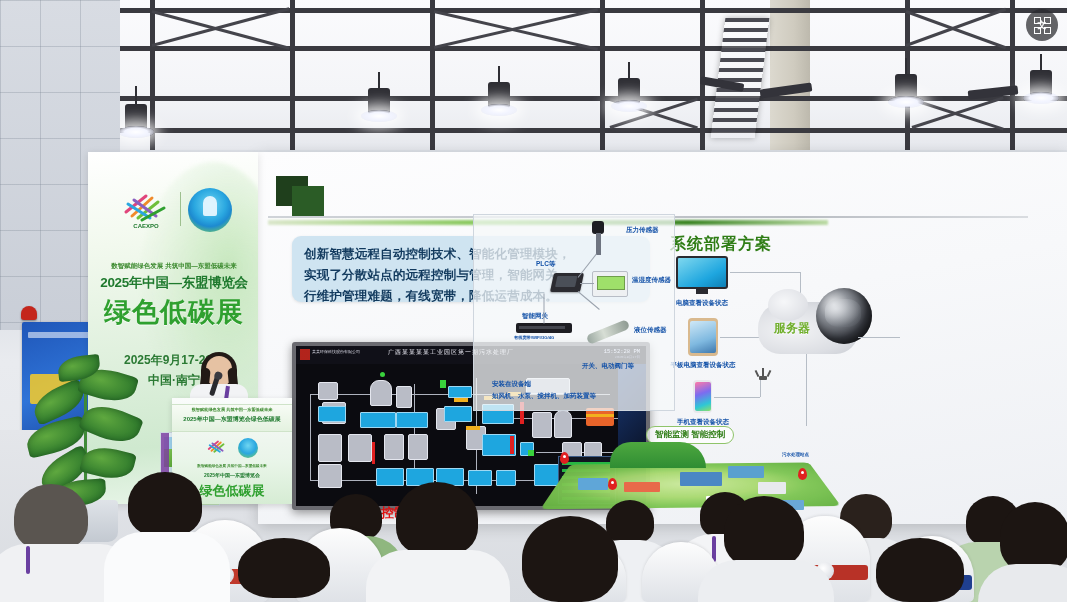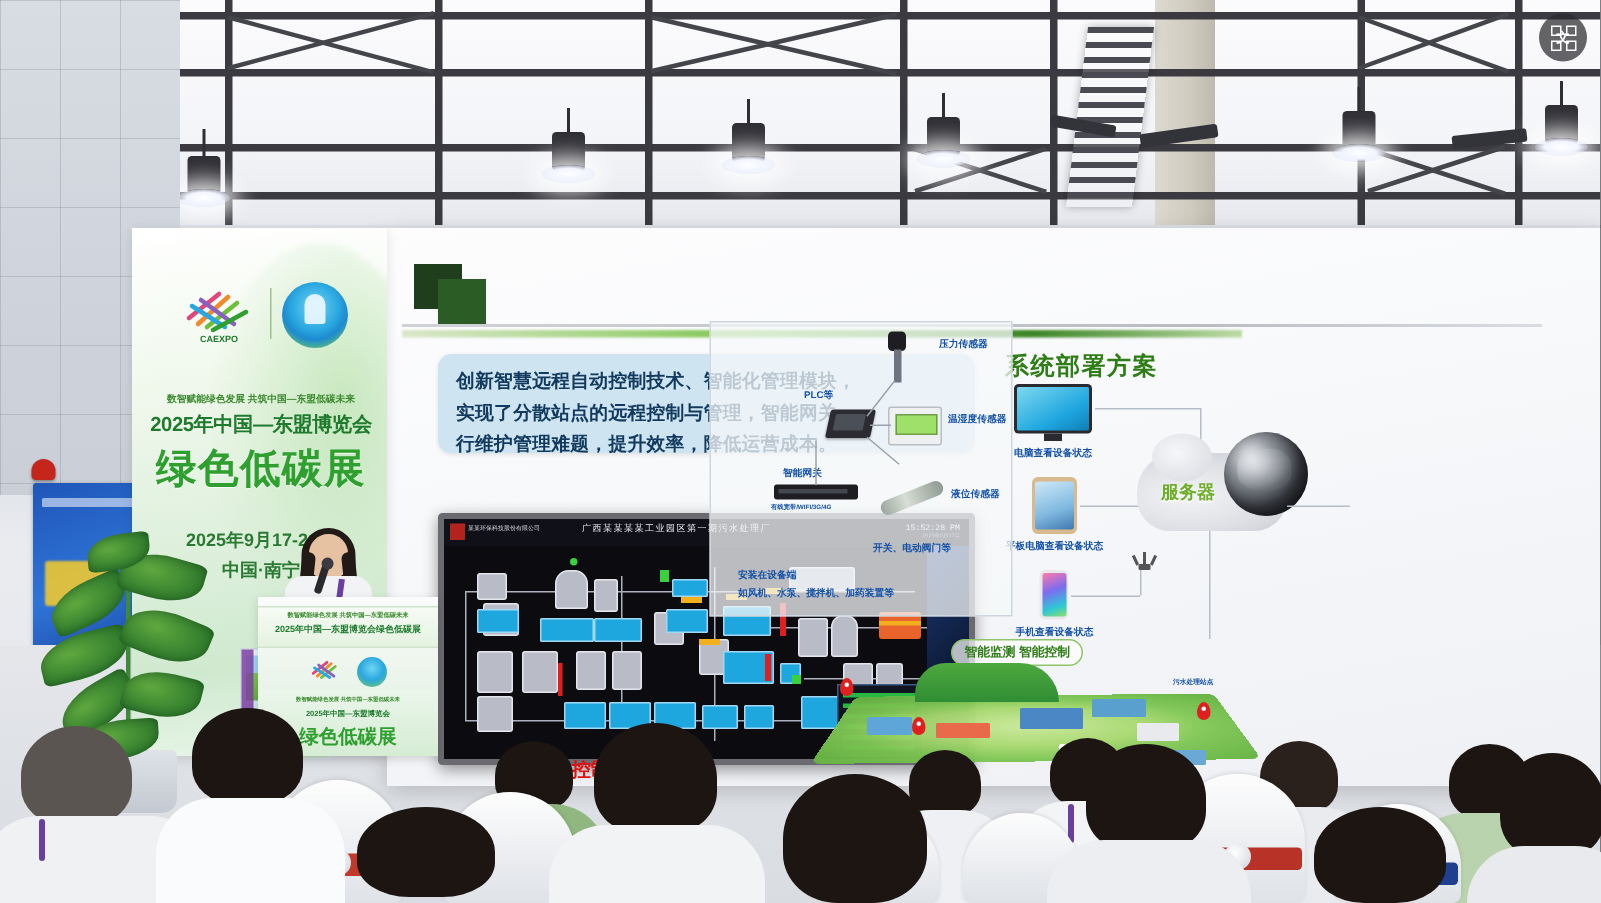--- a/index.html
+++ b/index.html
@@ -131,21 +131,21 @@
   .sensor-t i{position:absolute;left:4px;top:4px;width:26px;height:12px;background:#9fe06a;border:1px solid #6f9e4a;}
   .sensor-l{position:absolute;left:112px;top:112px;width:44px;height:10px;
      background:linear-gradient(90deg,#9aa7a0,#d7ded5 40%,#8e9a92);border-radius:5px;transform:rotate(-22deg);}
   .d-label{position:absolute;font-size:6.5px;color:#1452a8;font-weight:bold;line-height:9px;}
   .sub-label{position:absolute;font-size:4.2px;color:#1452a8;font-weight:bold;white-space:nowrap;}
   .line{position:absolute;background:#b6bdc6;}
   .line.h{height:1px;}
   .line.v{width:1px;}
   .dline{position:absolute;height:1px;background:#9aa2ad;transform-origin:left center;}
 
-  .chip-label{position:absolute;left:376px;top:274px;font-size:8.5px;color:#2f7d16;font-weight:bold;
+  .chip-label{position:absolute;left:388px;top:274px;font-size:8.5px;color:#2f7d16;font-weight:bold;
      border:1px solid #8fc46a;border-radius:10px;padding:2px 8px;background:rgba(255,255,255,.7);white-space:nowrap;}
   .map-iso{position:absolute;left:300px;top:292px;width:266px;height:78px;
      background:radial-gradient(ellipse at 48% 52%,#c9e89a 0%,#a8d96f 38%,#7cc551 62%,#5fae3d 100%);
      transform:perspective(280px) rotateX(56deg) rotateZ(-1deg);border-radius:6px;opacity:.96;}
   .hill{position:absolute;left:352px;top:290px;width:96px;height:26px;border-radius:40px 50px 0 0;
      background:linear-gradient(180deg,#4ea83f,#2f8d33);}
   .blk{position:absolute;border-radius:1px;}
   .pin{position:absolute;width:9px;height:12px;background:#e02020;border-radius:50% 50% 50% 50%/60% 60% 40% 40%;}
   .pin:after{content:"";position:absolute;left:3px;top:3px;width:3px;height:3px;background:#fff;border-radius:50%;}
   .pin-label{position:absolute;font-size:4.5px;color:#1452a8;font-weight:bold;white-space:nowrap;}
@@ -305,21 +305,21 @@
     <div class="slide-title-row">
       <div class="sq-dark"></div>
       <div class="sq-dark2"></div>
     </div>
     <div class="title-rule"></div>
     <div class="title-grad"></div>
 
     <div class="textbox">
       <p>创新智慧远程自动控制技术、智能化管理模块，</p>
       <p>实现了分散站点的远程控制与管理，智能网关</p>
-      <p>行维护管理难题，提升效率，降低运营成本。</p>
+      <p>行维护管理难题，有线宽带，降低运营成本。</p>
     </div>
 
     <div class="scada">
       <div class="scada-bar">
         <div class="scada-logo"></div>
         <div class="scada-logo-txt">某某环保科技股份有限公司</div>
         <div class="scada-head">广西某某某某工业园区第一期污水处理厂</div>
         <div class="scada-time">15:52:28 PM</div>
         <div class="scada-date">2025年9月17日</div>
       </div>

